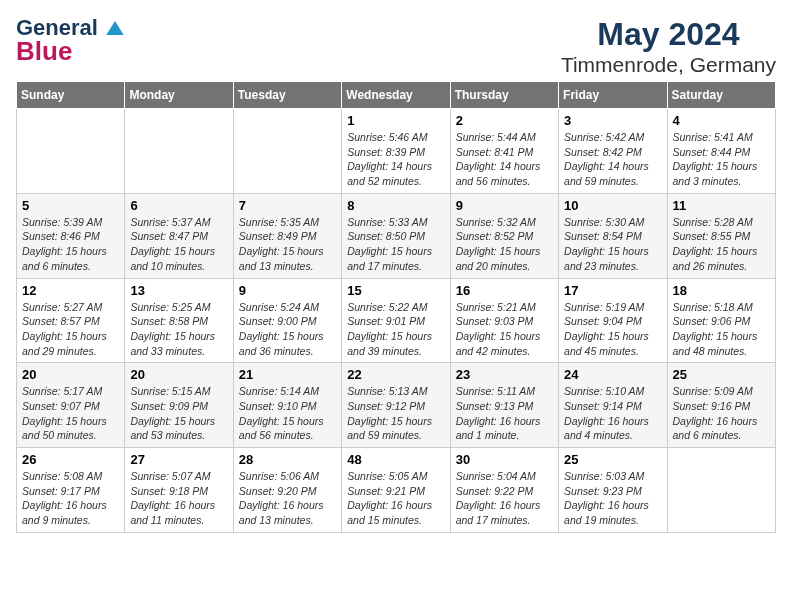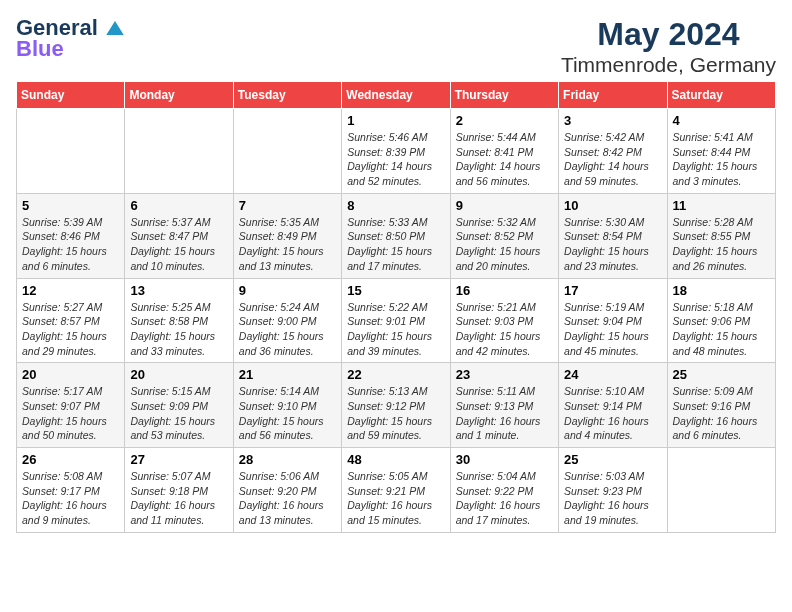--- a/index.html
+++ b/index.html
@@ -43,21 +43,21 @@
     .location-title {
       font-size: 21px;
       color: #333;
     }
     .calendar-table {
       width: 100%;
       border-collapse: collapse;
       font-size: 11px;
     }
     .calendar-table th {
-      background-color: #ef4444;
+      background-color: #737373;
       color: #fff;
       padding: 6px 4px;
       text-align: left;
       font-size: 12px;
       font-weight: bold;
       border: 1px solid #fff;
     }
     .calendar-table td {
       border: 1px solid #ccc;
       vertical-align: top;
@@ -92,21 +92,21 @@
 <div class="header-section">
   <div class="logo">
     <div>
       <div style="display:flex;align-items:center;">
         <span class="logo-text">General
           <svg class="logo-icon" viewBox="0 0 20 16" xmlns="http://www.w3.org/2000/svg">
             <polygon points="0,16 10,0 20,16" fill="#2196c9"></polygon>
           </svg>
         </span>
       </div>
-      <div style="font-size:22px;font-weight:bold;color:#8b5cf6;margin-top:-4px;">Blue</div>
+      <div style="font-size:26px;font-weight:bold;color:#be185d;margin-top:-4px;">Blue</div>
     </div>
   </div>
   <div class="title-section">
     <div class="month-title">May 2024</div>
     <div class="location-title">Timmenrode, Germany</div>
   </div>
 </div>
 
 <table class="calendar-table">
   <thead>

